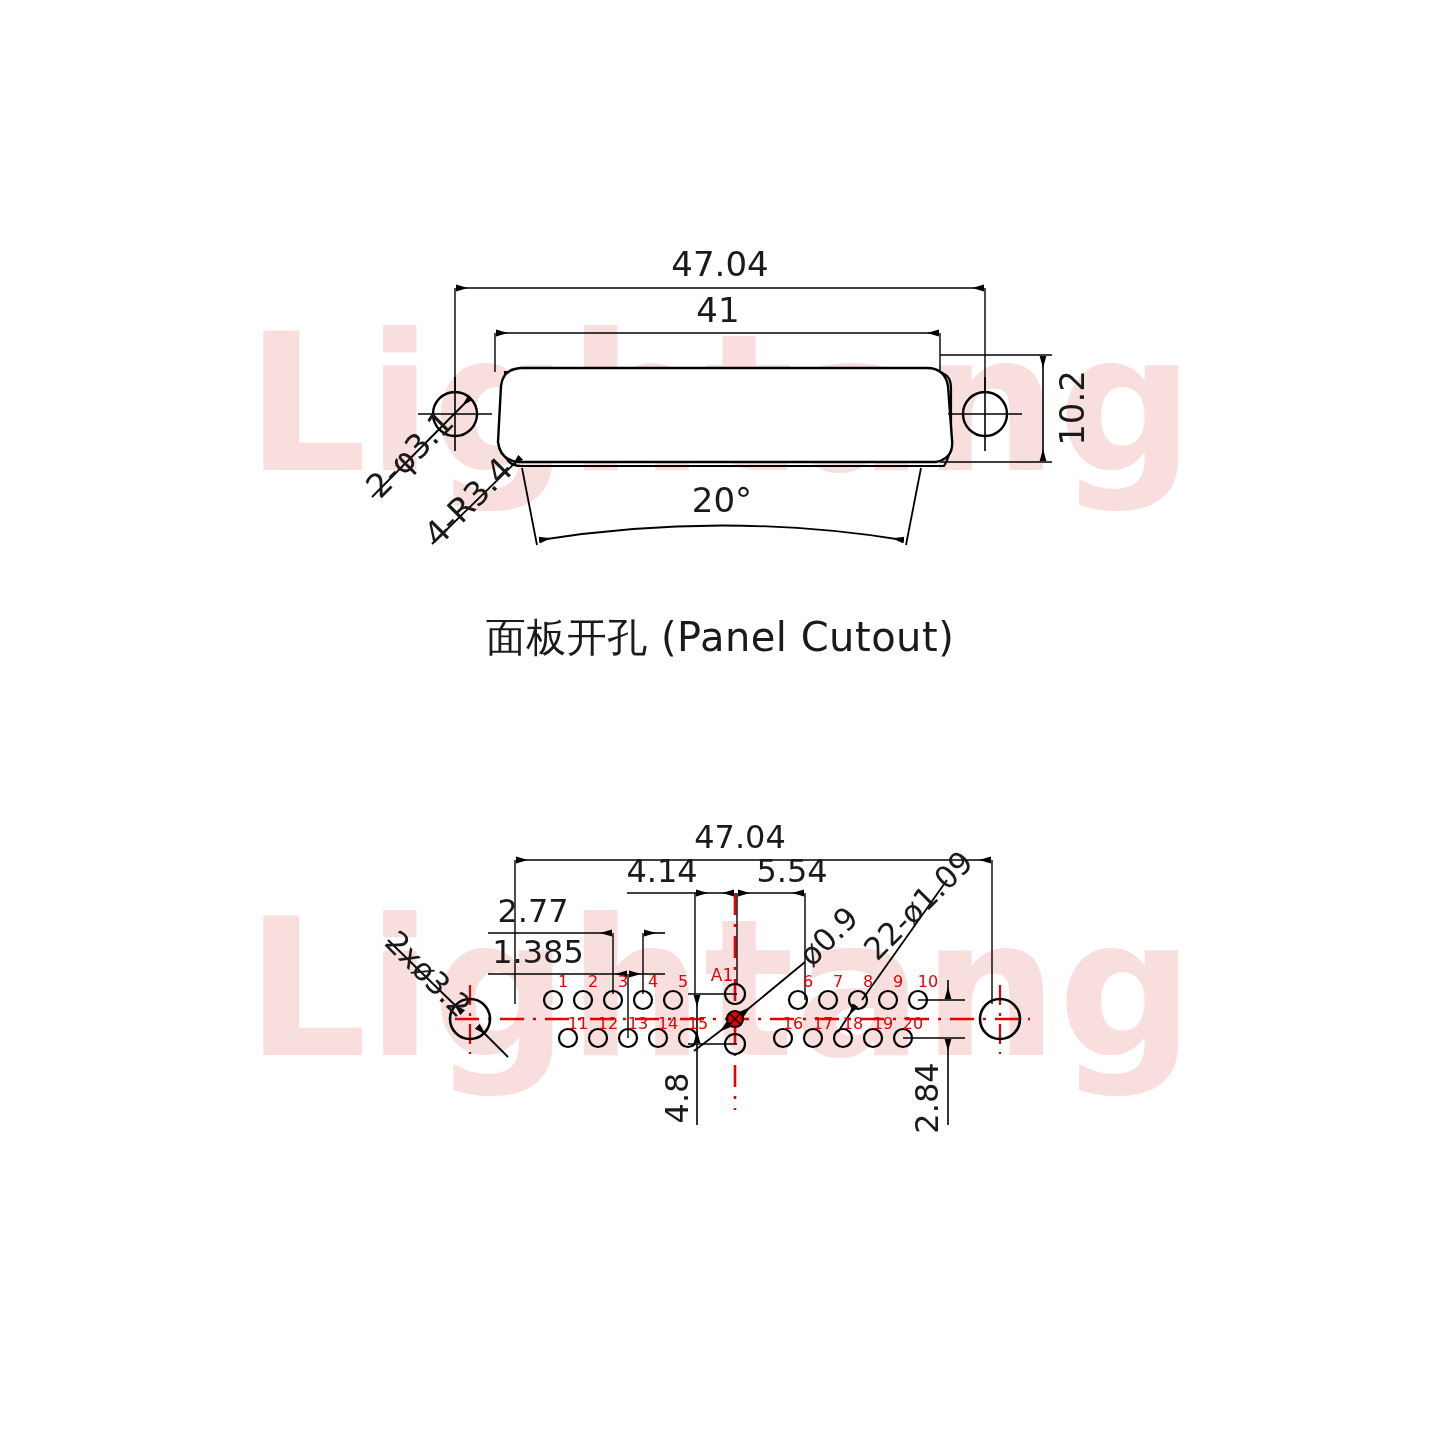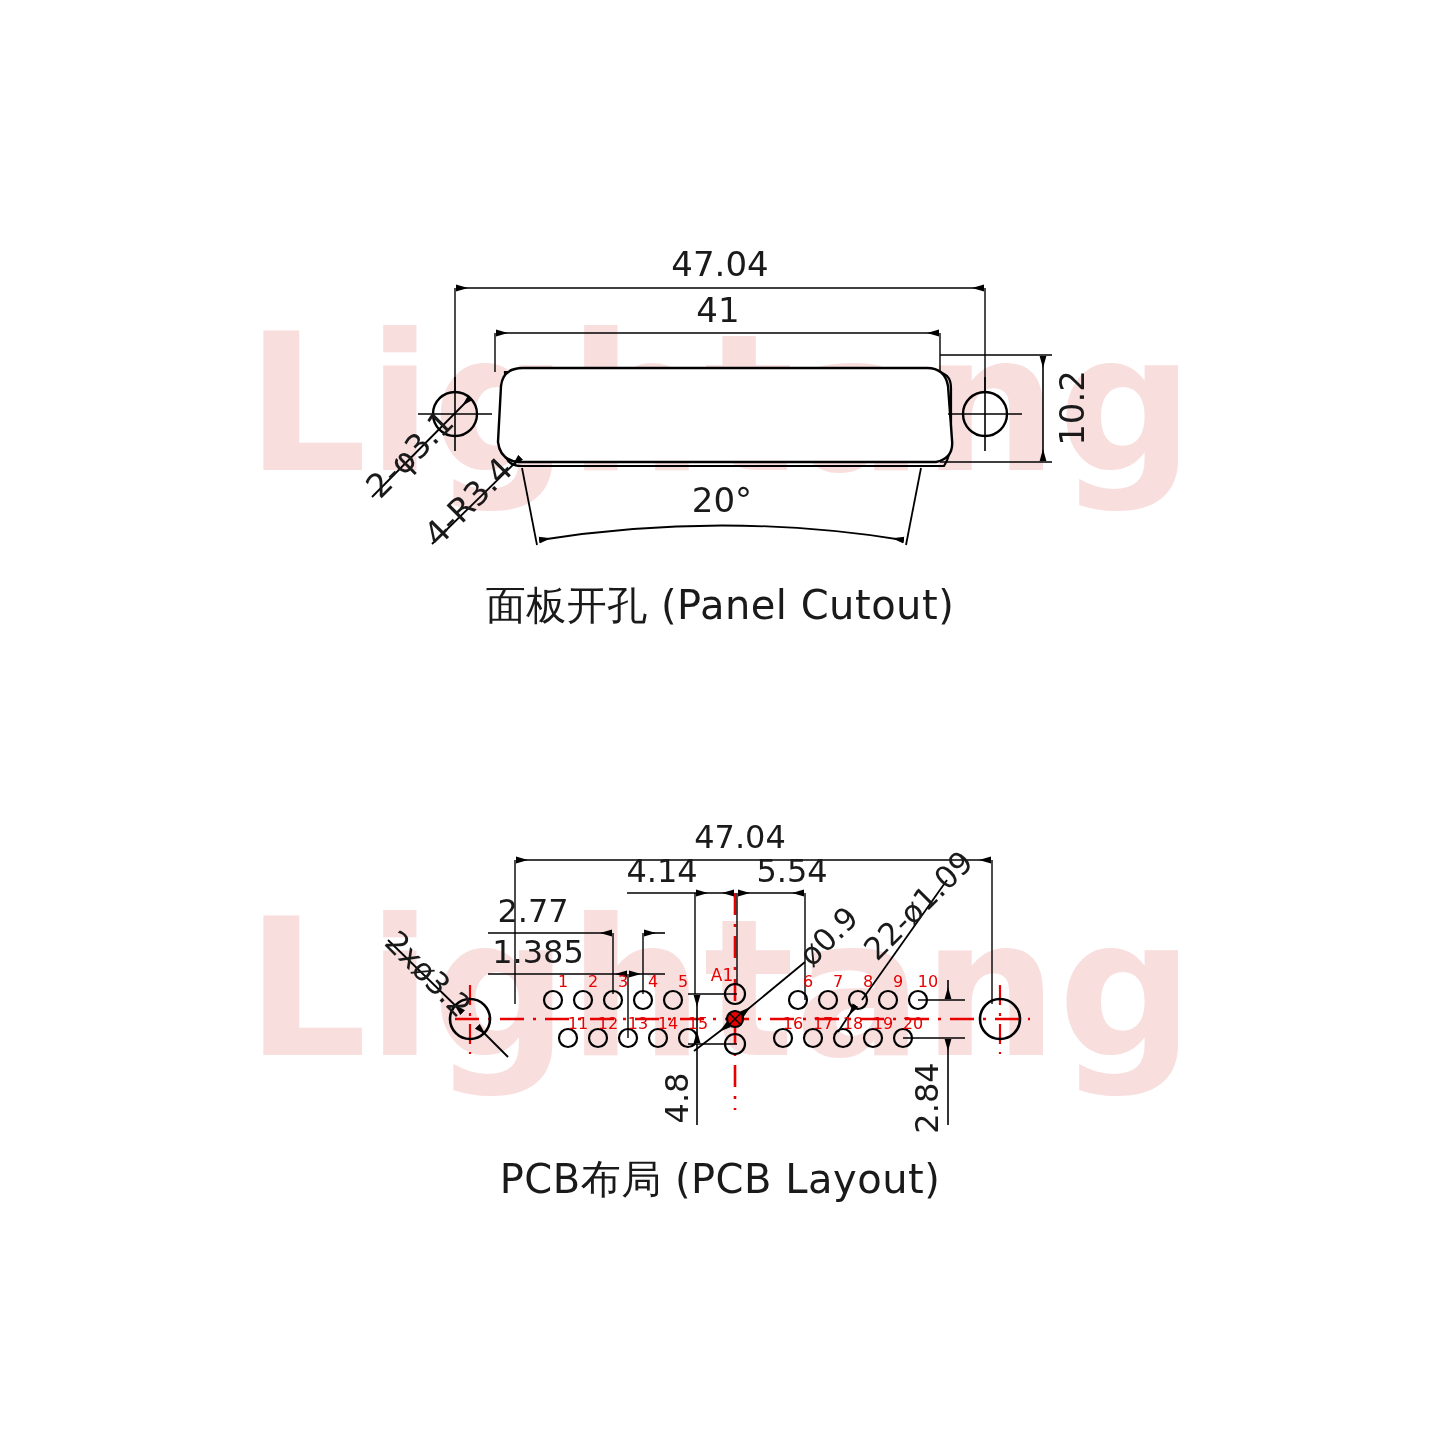--- a/index.html
+++ b/index.html
@@ -28,20 +28,21 @@
     display: block;
   }
   .cap-line {
     position: absolute;
     width: 100%;
     text-align: center;
     font-size: 40px;
     color: #1a1a1a;
     letter-spacing: 0.5px;
     font-family: "DejaVu Sans", "Liberation Sans", sans-serif;
+    margin-top: 32px;
   }
   #panel-caption { top: 578px; }
   #pcb-caption { top: 1152px; }
 </style>
 </head>
 <body>
 
 <div id="root">
 
   <svg class="drawing" viewBox="0 0 1440 1440">
@@ -244,15 +245,14 @@
       <text x="823" y="1029">17</text>
       <text x="853" y="1029">18</text>
       <text x="883" y="1029">19</text>
       <text x="913" y="1029">20</text>
 
       <text x="722" y="981" font-size="17">A1</text>
     </g>
   </svg>
 
   <div class="cap-line" id="panel-caption">面板开孔 (Panel Cutout)</div>
-  <div class="cap-line" id="pcb-caption">PCB布局 (PCB Layout)</div>
 
 </div>
 
 </body></html>

